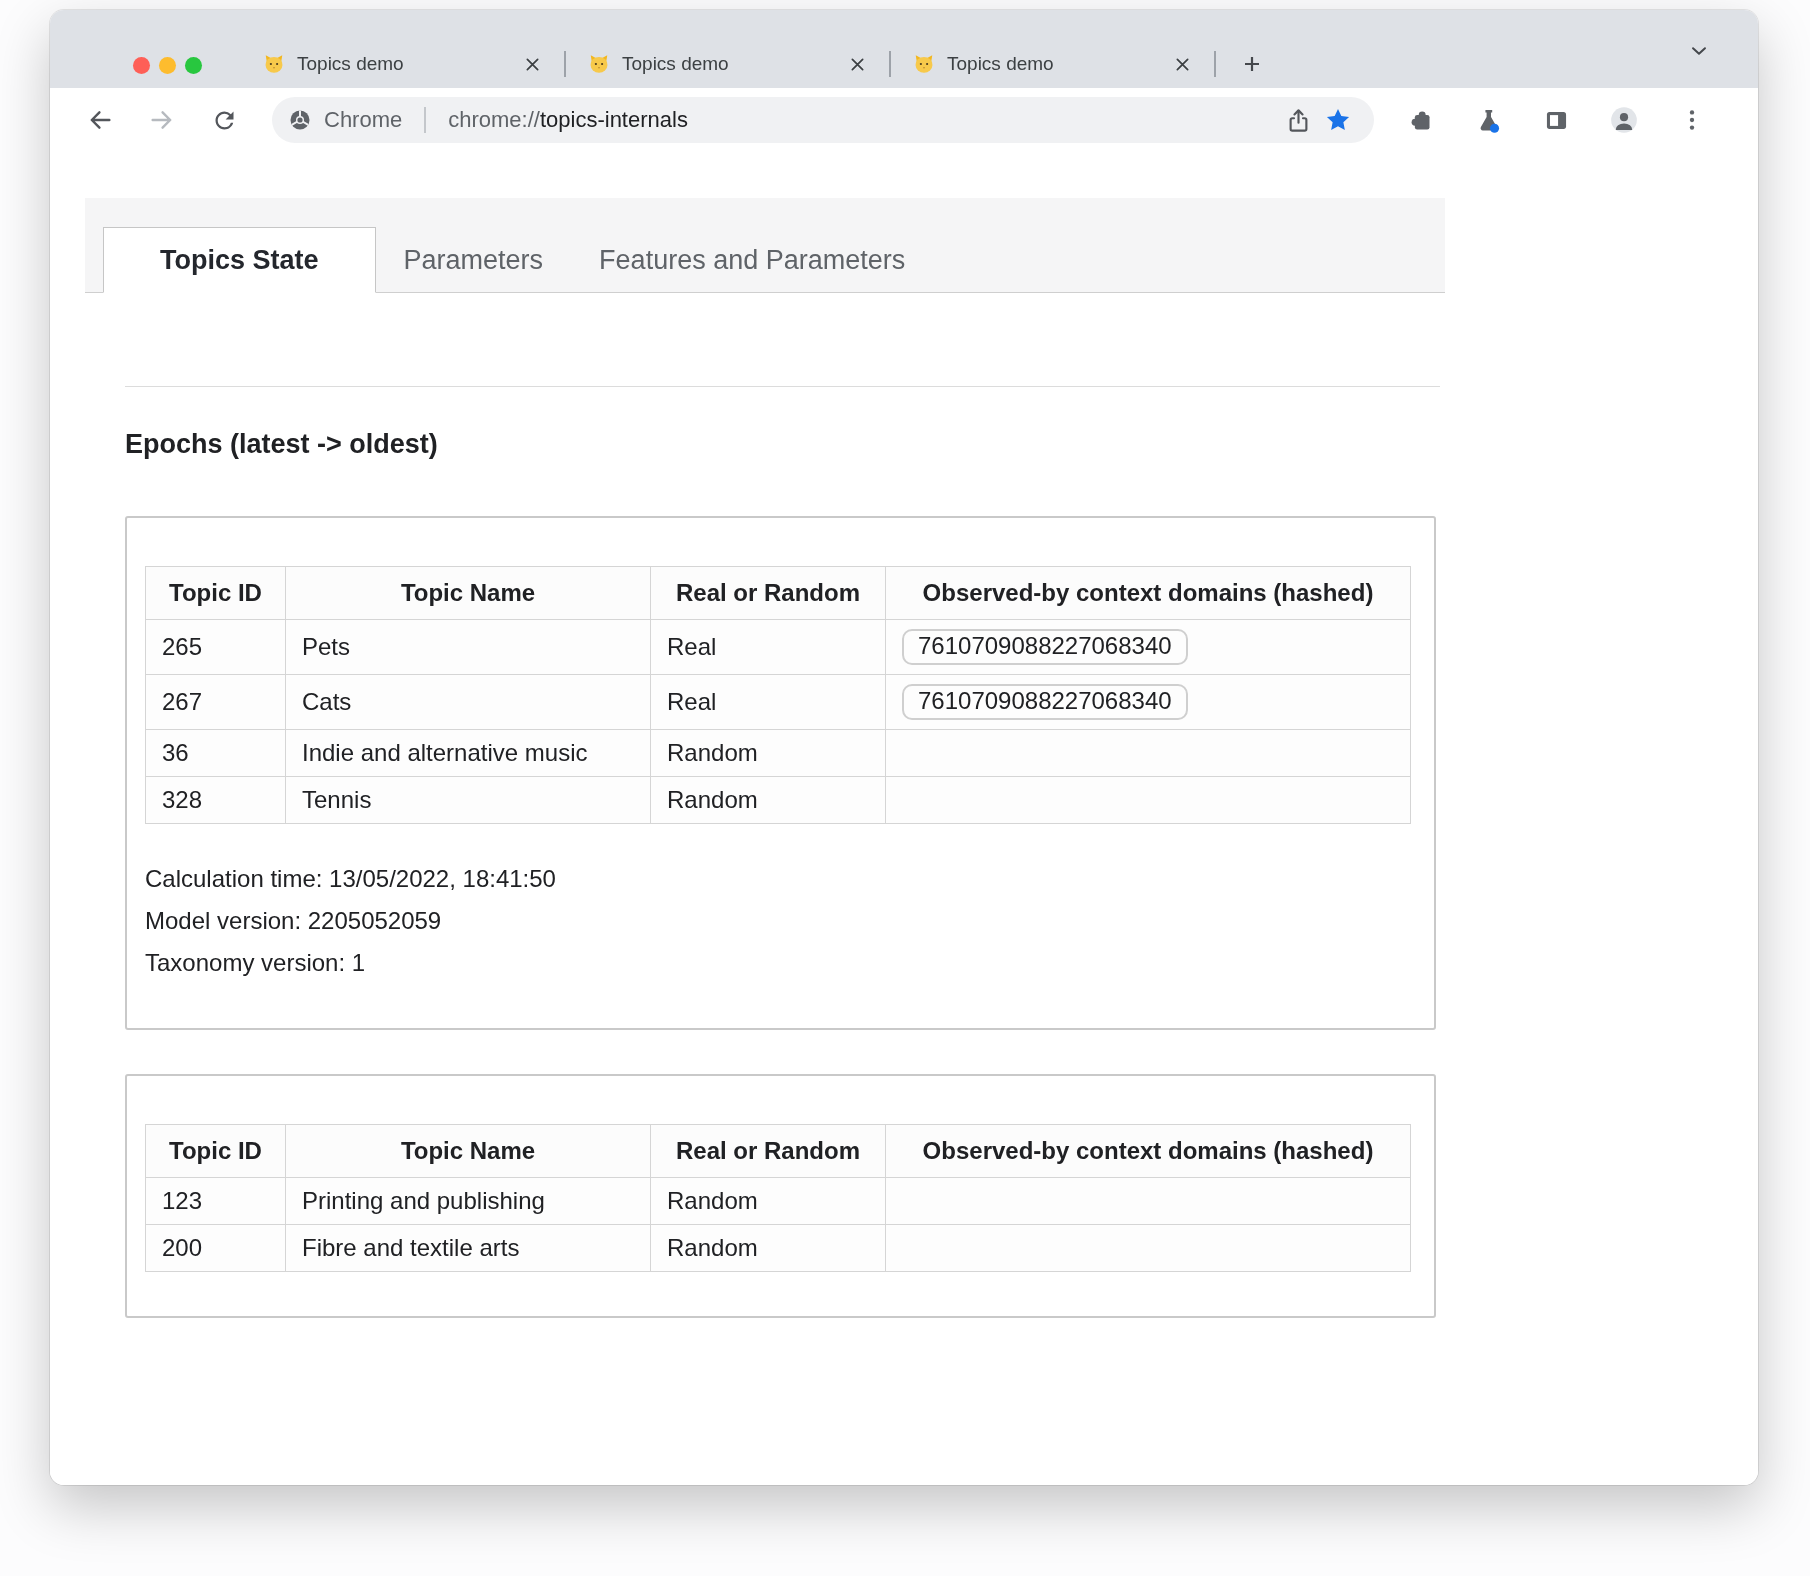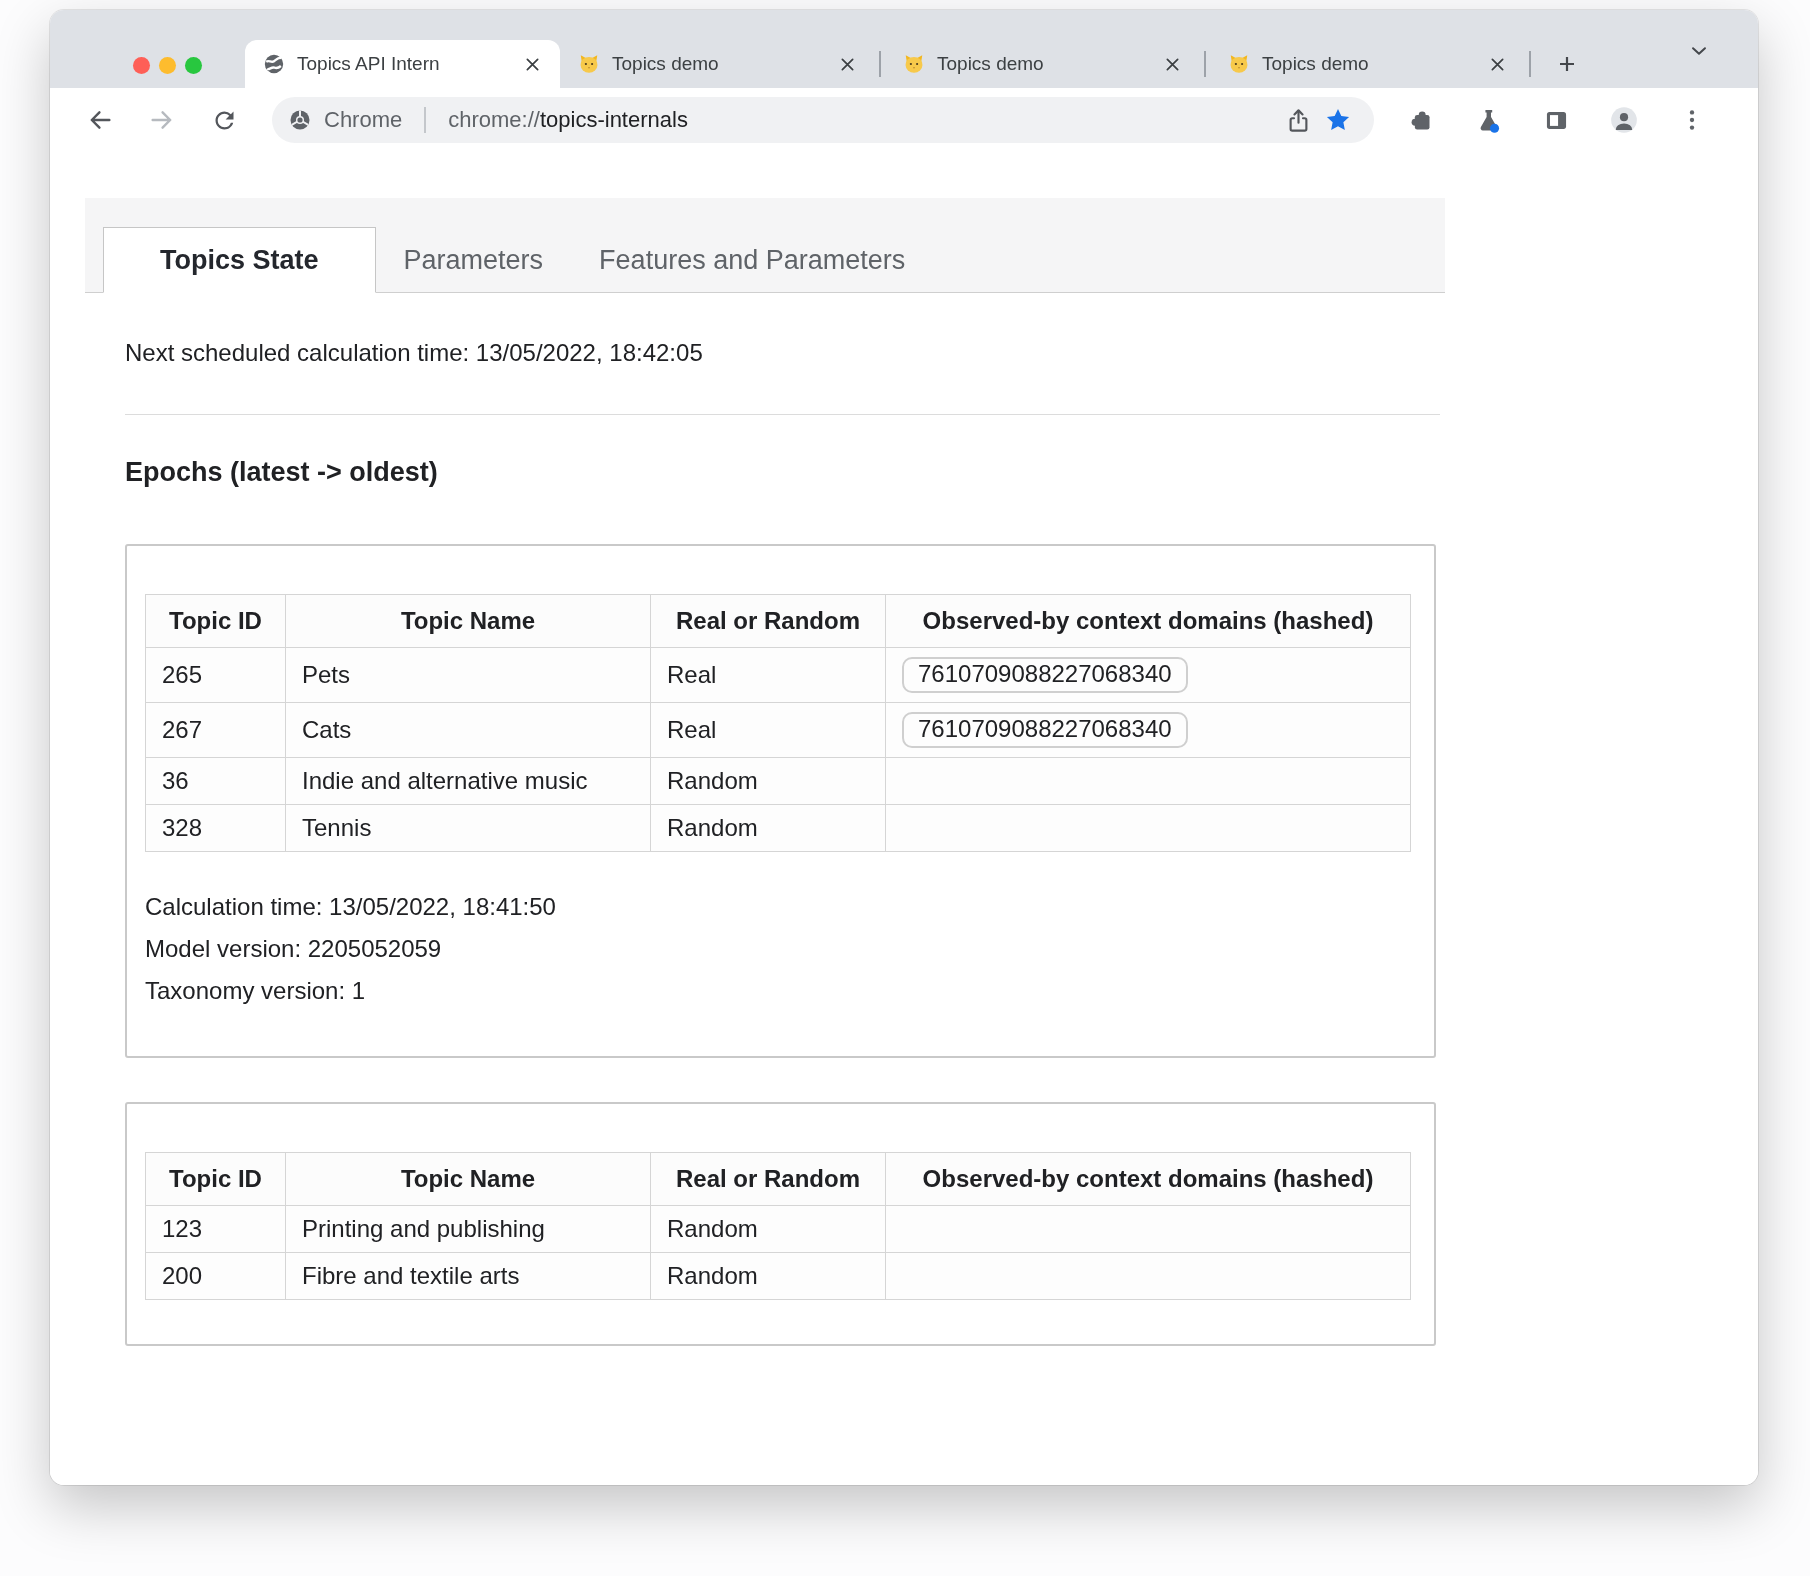--- a/index.html
+++ b/index.html
@@ -87,35 +87,20 @@
 
 <div class="window">
 
   <div class="tabstrip">
     <div class="traffic">
       <span class="light red"></span>
       <span class="light yellow"></span>
       <span class="light green"></span>
     </div>
     <div class="tabs" id="browser-tabs">
-      <div class="btab active">
-    <span class="favicon">
-      <svg class="fav-globe" width="22" height="22" viewBox="0 0 24 24">
-        <circle cx="12" cy="12" r="10" fill="#5F6368"></circle>
-        <path d="M3.5 9.5c3-2.2 5.5 1.6 8.5-.5s4.5-4.6 8-3.5M4.5 17.5c3 .8 4.5-2.6 8-1.5 2.5.8 4.5.3 7-1.8" stroke="#fff" stroke-width="2.6" fill="none"></path>
-      </svg>
-
-    </span>
-    <span class="btab-title">Topics API Intern</span>
-    <span class="btab-close">
-      <svg width="19" height="19" viewBox="0 0 24 24">
-              <path d="M5.5 5.5l13 13M18.5 5.5l-13 13" stroke="#3C4043" stroke-width="2.2" stroke-linecap="round"></path>
-            </svg>
-    </span>
-  </div>
         <div class="btab">
     <span class="favicon">
 
       <svg class="fav-cat" width="22" height="22" viewBox="0 0 24 24">
         <path d="M4.2 10L3 2.5 9.5 6z" fill="#F3B71E"></path>
               <path d="M19.8 10L21 2.5 14.5 6z" fill="#F3B71E"></path>
         <ellipse cx="12" cy="13" rx="9.2" ry="8.6" fill="#F7C94B"></ellipse>
         <circle cx="8.6" cy="12" r="1.2" fill="#4A3A1E"></circle>
               <circle cx="15.4" cy="12" r="1.2" fill="#4A3A1E"></circle>
         <path d="M10.8 15.6h2.4L12 17.2z" fill="#B5832A"></path>
@@ -268,21 +253,20 @@
 
   <div class="content">
 
     <div class="tabbox">
       <div class="ptabs" id="page-tabs">
           <button class="ptab active">Topics State</button>
           <button class="ptab">Parameters</button>
           <button class="ptab">Features and Parameters</button>
         </div>
       <div class="tabpanel">
-        <p class="nextcalc">Next scheduled calculation time: 13/05/2022, 18:42:05</p>
         <hr class="divider">
         <h2 class="epochs-heading">Epochs (latest -&gt; oldest)</h2>
         <div id="epochs">
             <section class="epoch">
     <table class="topics">
       <colgroup>
                   <col class="col-id">
                   <col class="col-name">
                   <col class="col-type">
                   <col class="col-hash">

